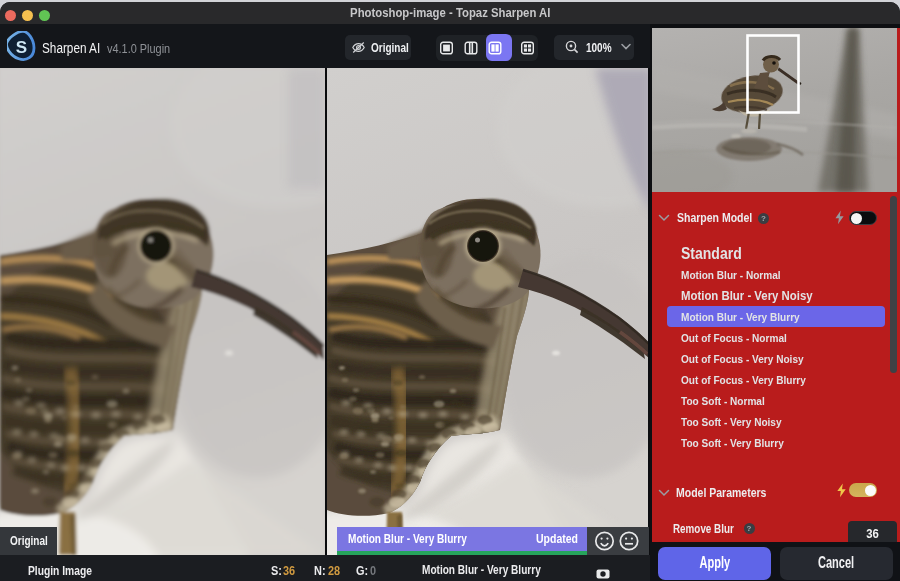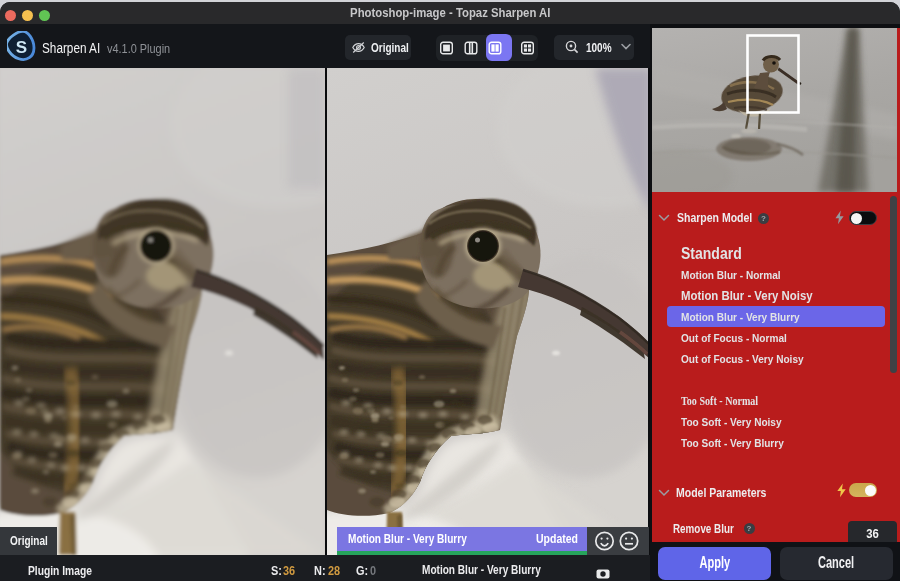--- a/index.html
+++ b/index.html
@@ -363,21 +363,22 @@
     <div class="abs" style="left:199px;top:187px;width:28px;height:14px;border-radius:7px;background:#0b0c0e;border:1px solid #3a3d42;box-sizing:border-box;">
       <div class="abs" style="left:1px;top:0.5px;width:11px;height:11px;border-radius:50%;background:#f4f4f4;"></div>
     </div>
     <div class="abs" style="left:17px;top:282px;width:218px;height:21px;background:#6b66e8;border-radius:4px;"></div>
     <div class="abs" style="left:31px;top:221.5px;height:16px;line-height:16px;font-size:16px;font-weight:bold;color:#e2e3e5;"><span class="t" style="transform:scaleX(.876);">Standard</span></div>
       <div class="abs" style="left:31px;top:242.5px;height:16px;line-height:16px;font-size:11.5px;font-weight:bold;color:#e2e3e5;"><span class="t" style="transform:scaleX(.876);">Motion Blur - Normal</span></div>
       <div class="abs" style="left:31px;top:263.5px;height:16px;line-height:16px;font-size:13px;font-weight:bold;color:#e2e3e5;"><span class="t" style="transform:scaleX(.876);">Motion Blur - Very Noisy</span></div>
       <div class="abs" style="left:31px;top:284.5px;height:16px;line-height:16px;font-size:11.5px;font-weight:bold;color:#e2e3e5;"><span class="t" style="transform:scaleX(.876);">Motion Blur - Very Blurry</span></div>
       <div class="abs" style="left:31px;top:305.5px;height:16px;line-height:16px;font-size:11.5px;font-weight:bold;color:#e2e3e5;"><span class="t" style="transform:scaleX(.876);">Out of Focus - Normal</span></div>
       <div class="abs" style="left:31px;top:326.5px;height:16px;line-height:16px;font-size:11.5px;font-weight:bold;color:#e2e3e5;"><span class="t" style="transform:scaleX(.876);">Out of Focus - Very Noisy</span></div>
-      <div class="abs" style="left:31px;top:368.5px;height:16px;line-height:16px;font-size:11.5px;font-weight:bold;color:#e2e3e5;font-family:Liberation Serif, serif;"><span class="t" style="transform:scaleX(.876);">Too Soft - Normal</span></div>
+      <div class="abs" style="left:31px;top:347.5px;height:16px;line-height:16px;font-size:11.5px;font-weight:bold;color:#e2e3e5;"><span class="t" style="transform:scaleX(.876);">Out of Focus - Very Blurry</span></div>
+      <div class="abs" style="left:31px;top:368.5px;height:16px;line-height:16px;font-size:11.5px;font-weight:bold;color:#e2e3e5;"><span class="t" style="transform:scaleX(.876);">Too Soft - Normal</span></div>
       <div class="abs" style="left:31px;top:389.5px;height:16px;line-height:16px;font-size:11.5px;font-weight:bold;color:#e2e3e5;"><span class="t" style="transform:scaleX(.876);">Too Soft - Very Noisy</span></div>
       <div class="abs" style="left:31px;top:410.5px;height:16px;line-height:16px;font-size:11.5px;font-weight:bold;color:#e2e3e5;"><span class="t" style="transform:scaleX(.876);">Too Soft - Very Blurry</span></div>
     <svg class="abs" style="left:8px;top:465px;" width="12" height="8" viewBox="0 0 12 8">
       <path d="M1.5 1.5 L6 6 L10.5 1.5" fill="none" stroke="#9a9da2" stroke-width="1.5" stroke-linecap="round"></path>
     </svg>
     <div class="abs" style="left:26px;top:461px;height:16px;line-height:16px;font-size:12.5px;font-weight:bold;color:#ececee;"><span class="t">Model Parameters</span></div>
     <svg class="abs" style="left:186px;top:459px;" width="11" height="15" viewBox="0 0 11 15">
       <path d="M6.8 0.5 L1.3 8.1 L4.8 8.1 L4 14.3 L9.7 6.3 L6 6.3 Z" fill="#f0c64a"></path>
     </svg>
     <div class="abs" style="left:199px;top:459px;width:28px;height:14px;border-radius:7px;background:linear-gradient(180deg,#c9a84c,#d4b45e);">

